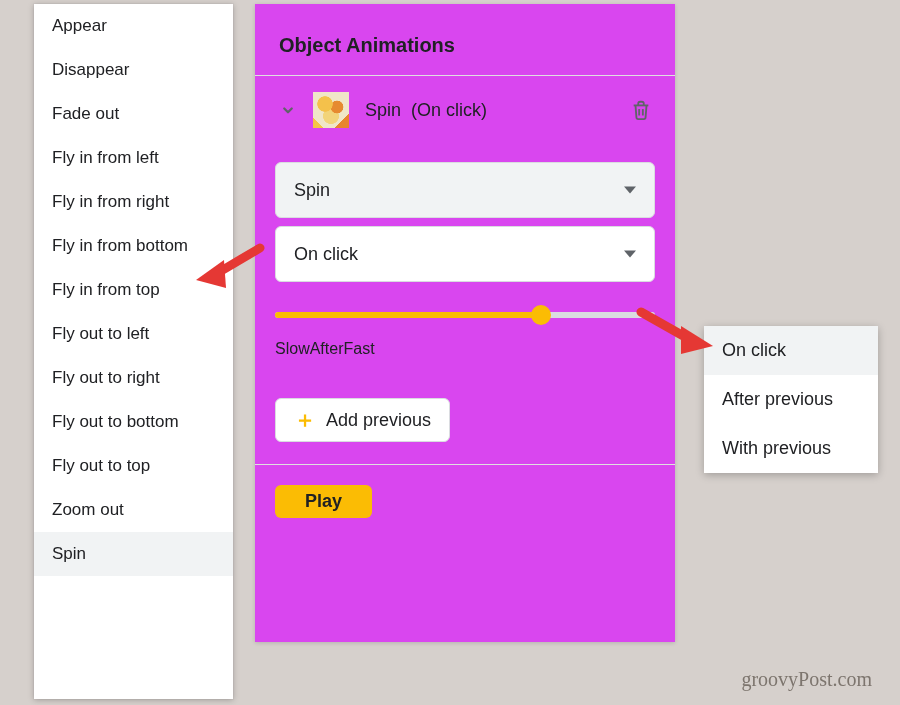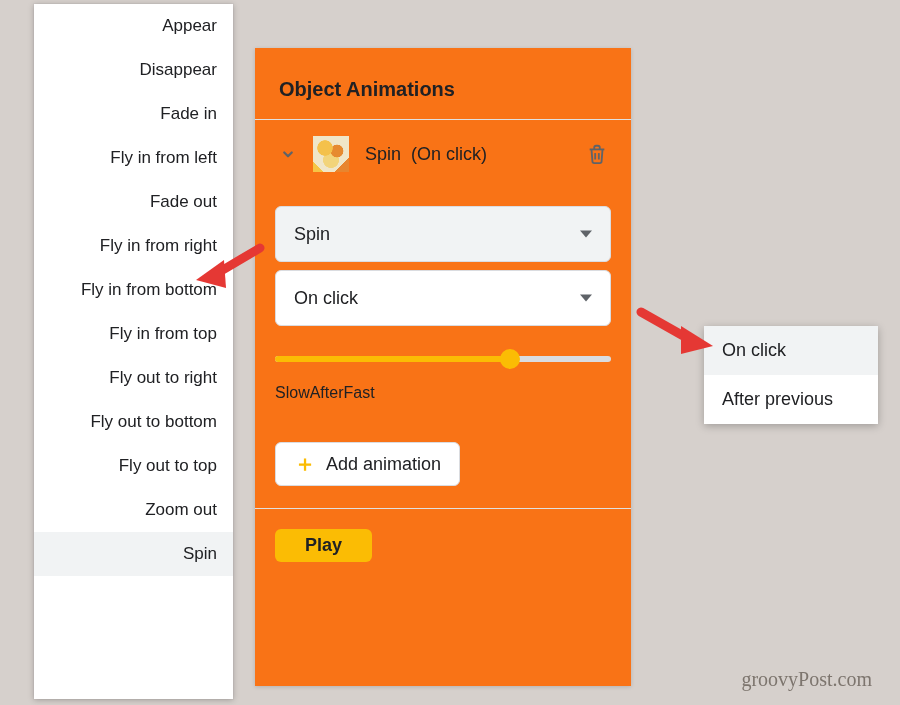--- a/index.html
+++ b/index.html
@@ -23,37 +23,35 @@
       height: 695px;
       background: #fff;
       box-shadow: 0 1px 6px rgba(0,0,0,0.25), 0 0 0 1px rgba(0,0,0,0.02);
     }
     .anim-list .item {
       padding: 12px 16px 12px 18px;
       cursor: default;
       font-size: 17px;
       line-height: 20px;
       white-space: nowrap;
-      text-align: right;
     }
     .anim-list .item.selected {
       background: #f1f3f4;
     }
 
     
     .panel {
       position: absolute;
       left: 255px;
       top: 4px;
-      width: 376px;
+      width: 420px;
       height: 638px;
-      background: #f97316;
+      background: #d946ef;
       box-shadow: 0 1px 4px rgba(0,0,0,0.15);
       padding: 0;
-      margin-top: 44px;
     }
     .panel-header {
       font-size: 20px;
       font-weight: bold;
       padding: 30px 24px 18px 24px;
     }
     .panel-divider {
       border-top: 1px solid #e0e0e0;
     }
     .obj-row {
@@ -198,26 +196,26 @@
       font-size: 20px;
       margin-top: 40px;
     }
   </style>
 </head>
 <body>
 
 <div class="anim-list">
   <div class="item">Appear</div>
   <div class="item">Disappear</div>
-  <div class="item">Fade in</div>
+  <div class="item">Fade out</div>
   <div class="item">Fly in from left</div>
-  <div class="item">Fade out</div>
   <div class="item">Fly in from right</div>
   <div class="item">Fly in from bottom</div>
   <div class="item">Fly in from top</div>
+  <div class="item">Fly out to left</div>
   <div class="item">Fly out to right</div>
   <div class="item">Fly out to bottom</div>
   <div class="item">Fly out to top</div>
   <div class="item">Zoom out</div>
   <div class="item selected">Spin</div>
 </div>
 
 <div class="panel">
   <div class="panel-header">Object Animations</div>
   <div class="panel-divider"></div>
@@ -269,31 +267,32 @@
     </div>
     <div class="slider-labels">
       <span>Slow</span>
       <span>After</span>
       <span>Fast</span>
     </div>
   </div>
 
   <div class="add-anim-btn">
     <span class="plus">＋</span>
-    <span>Add animation</span>
+    <span>Add previous</span>
   </div>
 
   <div class="bottom-divider"></div>
 
   <div class="play-btn">Play</div>
 </div>
 
 <div class="trigger-list">
   <div class="titem selected">On click</div>
   <div class="titem">After previous</div>
+  <div class="titem">With previous</div>
 </div>
 
 <svg class="arrow" style="left:196px; top:240px;" width="70" height="50" viewBox="0 0 70 50">
   <line x1="64" y1="8" x2="20" y2="34" stroke="#e53834" stroke-width="9" stroke-linecap="round"></line>
   <polygon points="0,40 28,20 30,48" fill="#e53834"></polygon>
 </svg>
 <svg class="arrow" style="left:635px; top:304px;" width="78" height="52" viewBox="0 0 78 52">
   <line x1="6" y1="8" x2="52" y2="34" stroke="#e53834" stroke-width="9" stroke-linecap="round"></line>
   <polygon points="78,42 46,22 46,50" fill="#e53834"></polygon>
 </svg>

